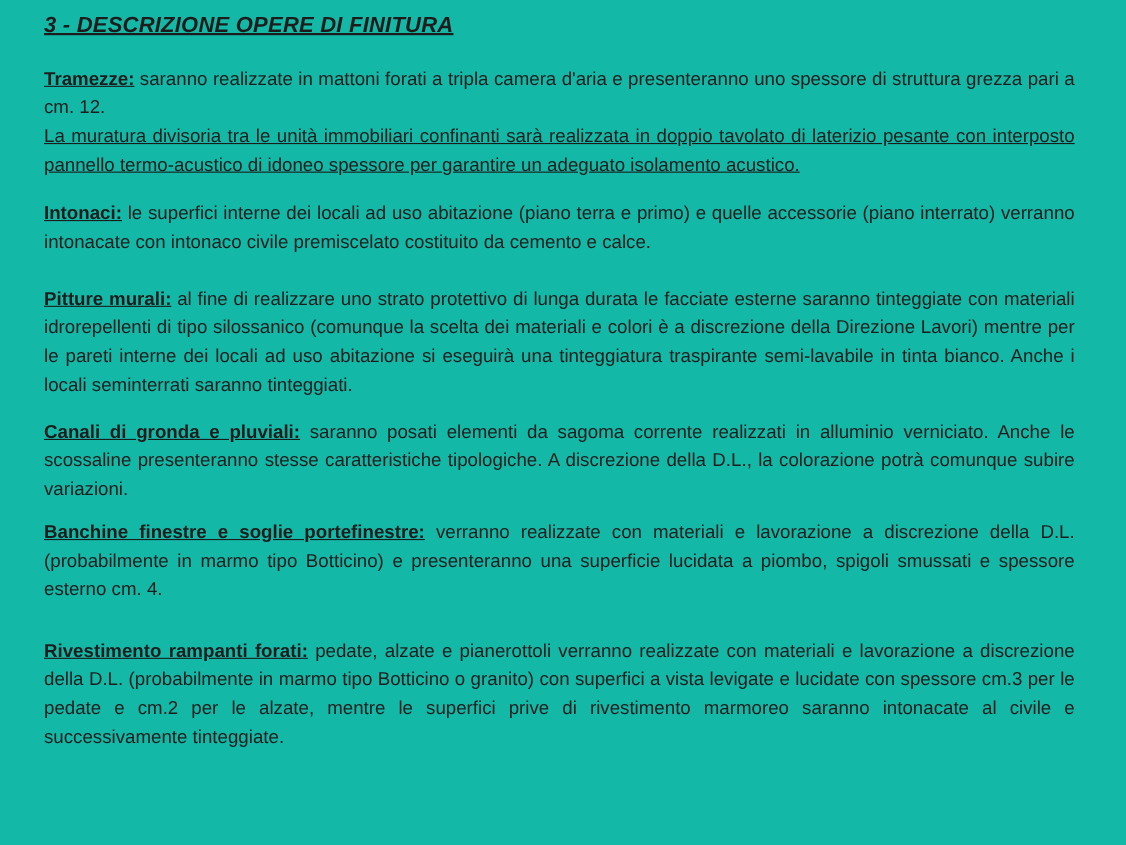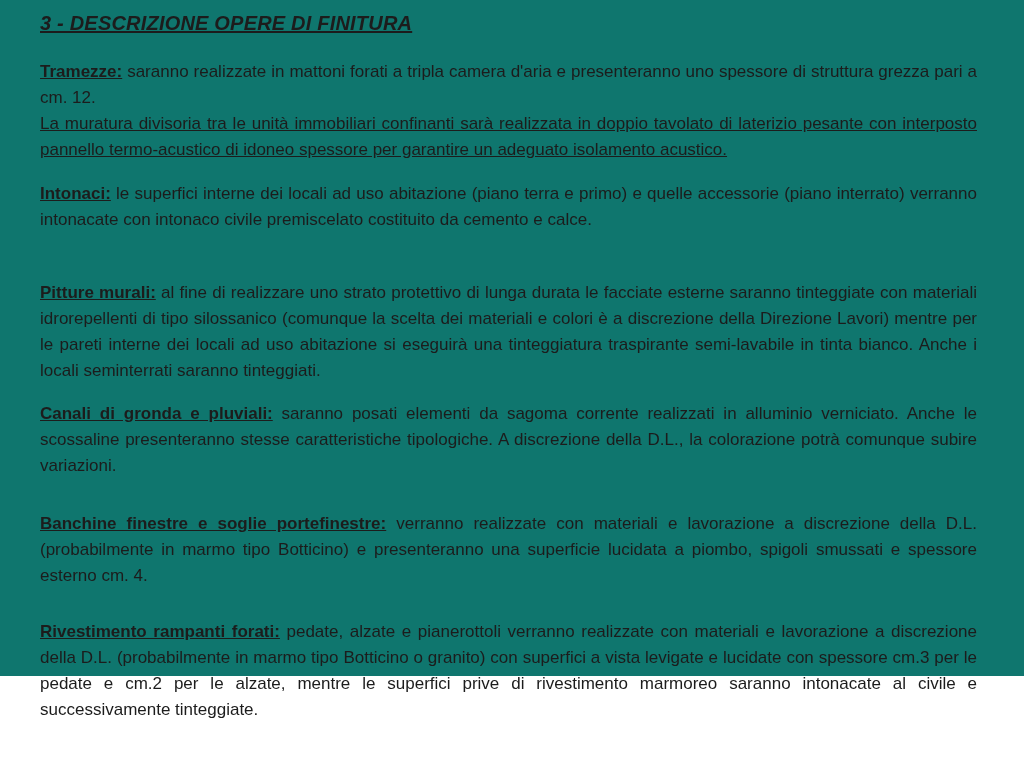--- a/index.html
+++ b/index.html
@@ -10,23 +10,23 @@
   body {
     width: 1024px;
     height: 768px;
     overflow: hidden;
     font-family: "Liberation Sans", "DejaVu Sans", sans-serif;
     color: #1c1c1c;
   }
   .page {
     box-sizing: border-box;
     width: 1024px;
-    height: 676px;
+    height: 768px;
     padding: 10px 47px 0 40px;
-    background: #0f766e;
+    background: #14b8a6;
   }
   .doc-title {
     font-size: 20px;
     line-height: 26px;
     font-weight: bold;
     font-style: italic;
     text-decoration: underline;
     margin: 0 0 23px 0;
     letter-spacing: 0.2px;
   }
@@ -39,23 +39,23 @@
   .para .label {
     font-weight: bold;
     text-decoration: underline;
   }
   .para .note {
     display: block;
     text-decoration: underline;
   }
   
   .s0 { margin-bottom: 18px; }
-  .s1 { margin-bottom: 47px; }
+  .s1 { margin-bottom: 26px; }
   .s2 { margin-bottom: 17px; }
-  .s3 { margin-bottom: 32px; }
+  .s3 { margin-bottom: 13px; }
   .s4 { margin-bottom: 30px; }
   .s5 { margin-bottom: 0; }
 </style>
 </head>
 <body>
 
 <div class="page">
 
   <h1 class="doc-title">3 - DESCRIZIONE OPERE DI FINITURA</h1>
 

